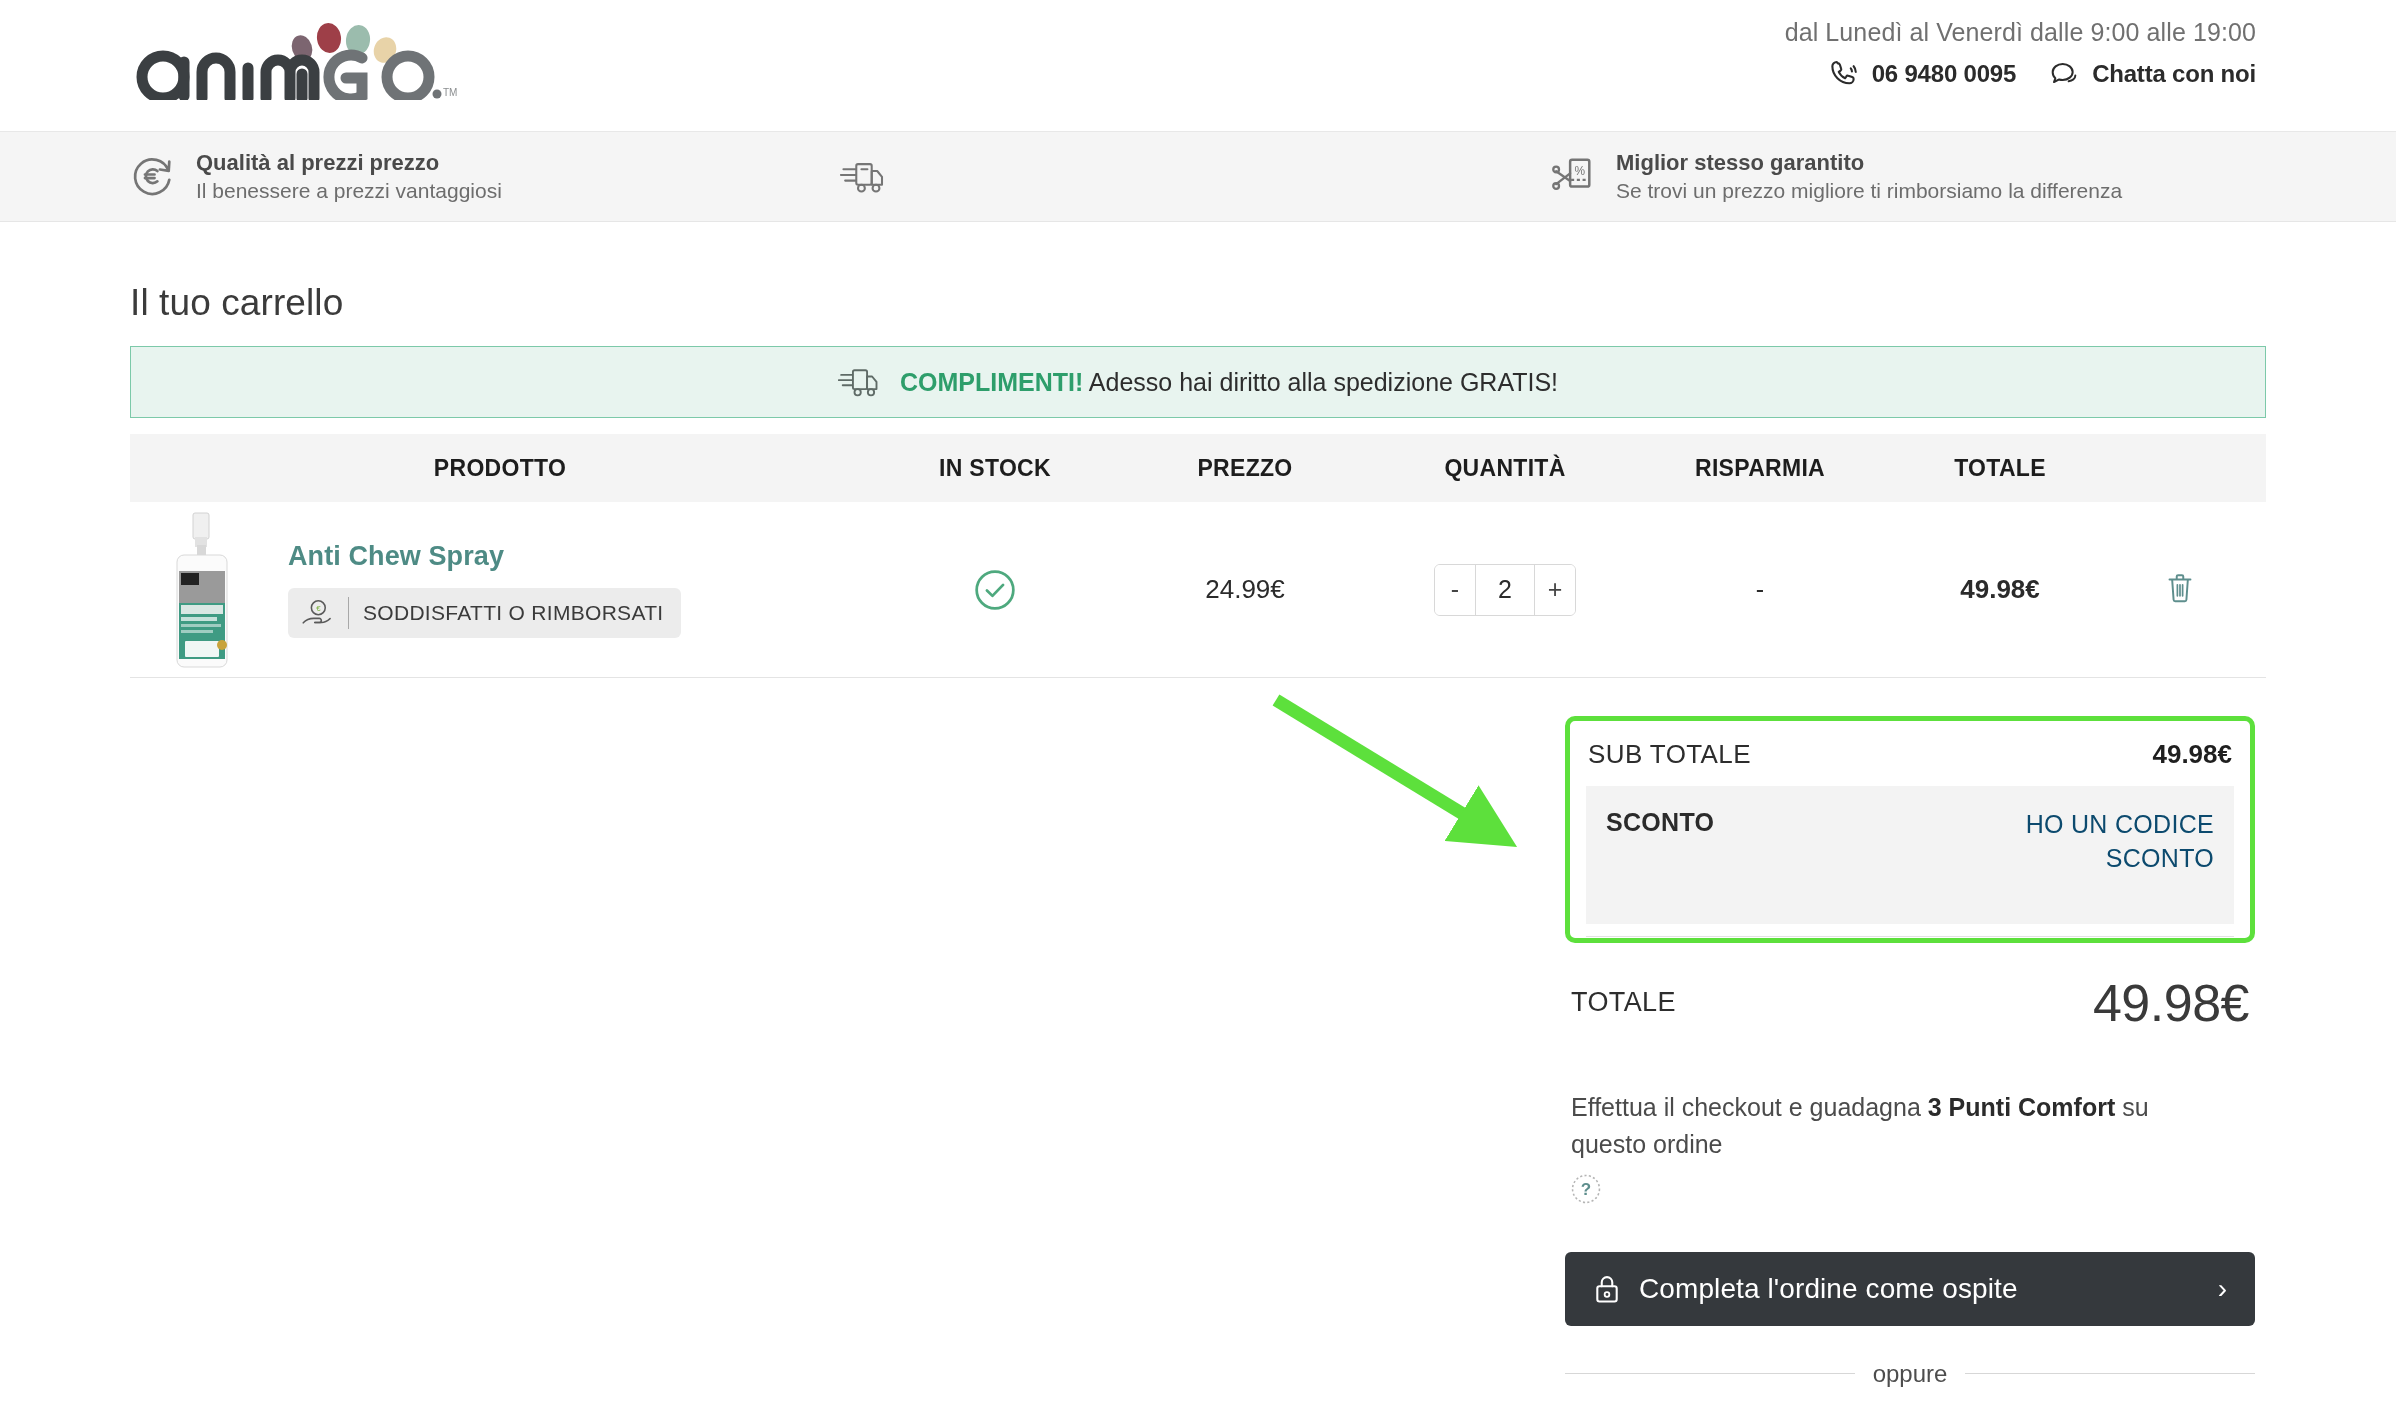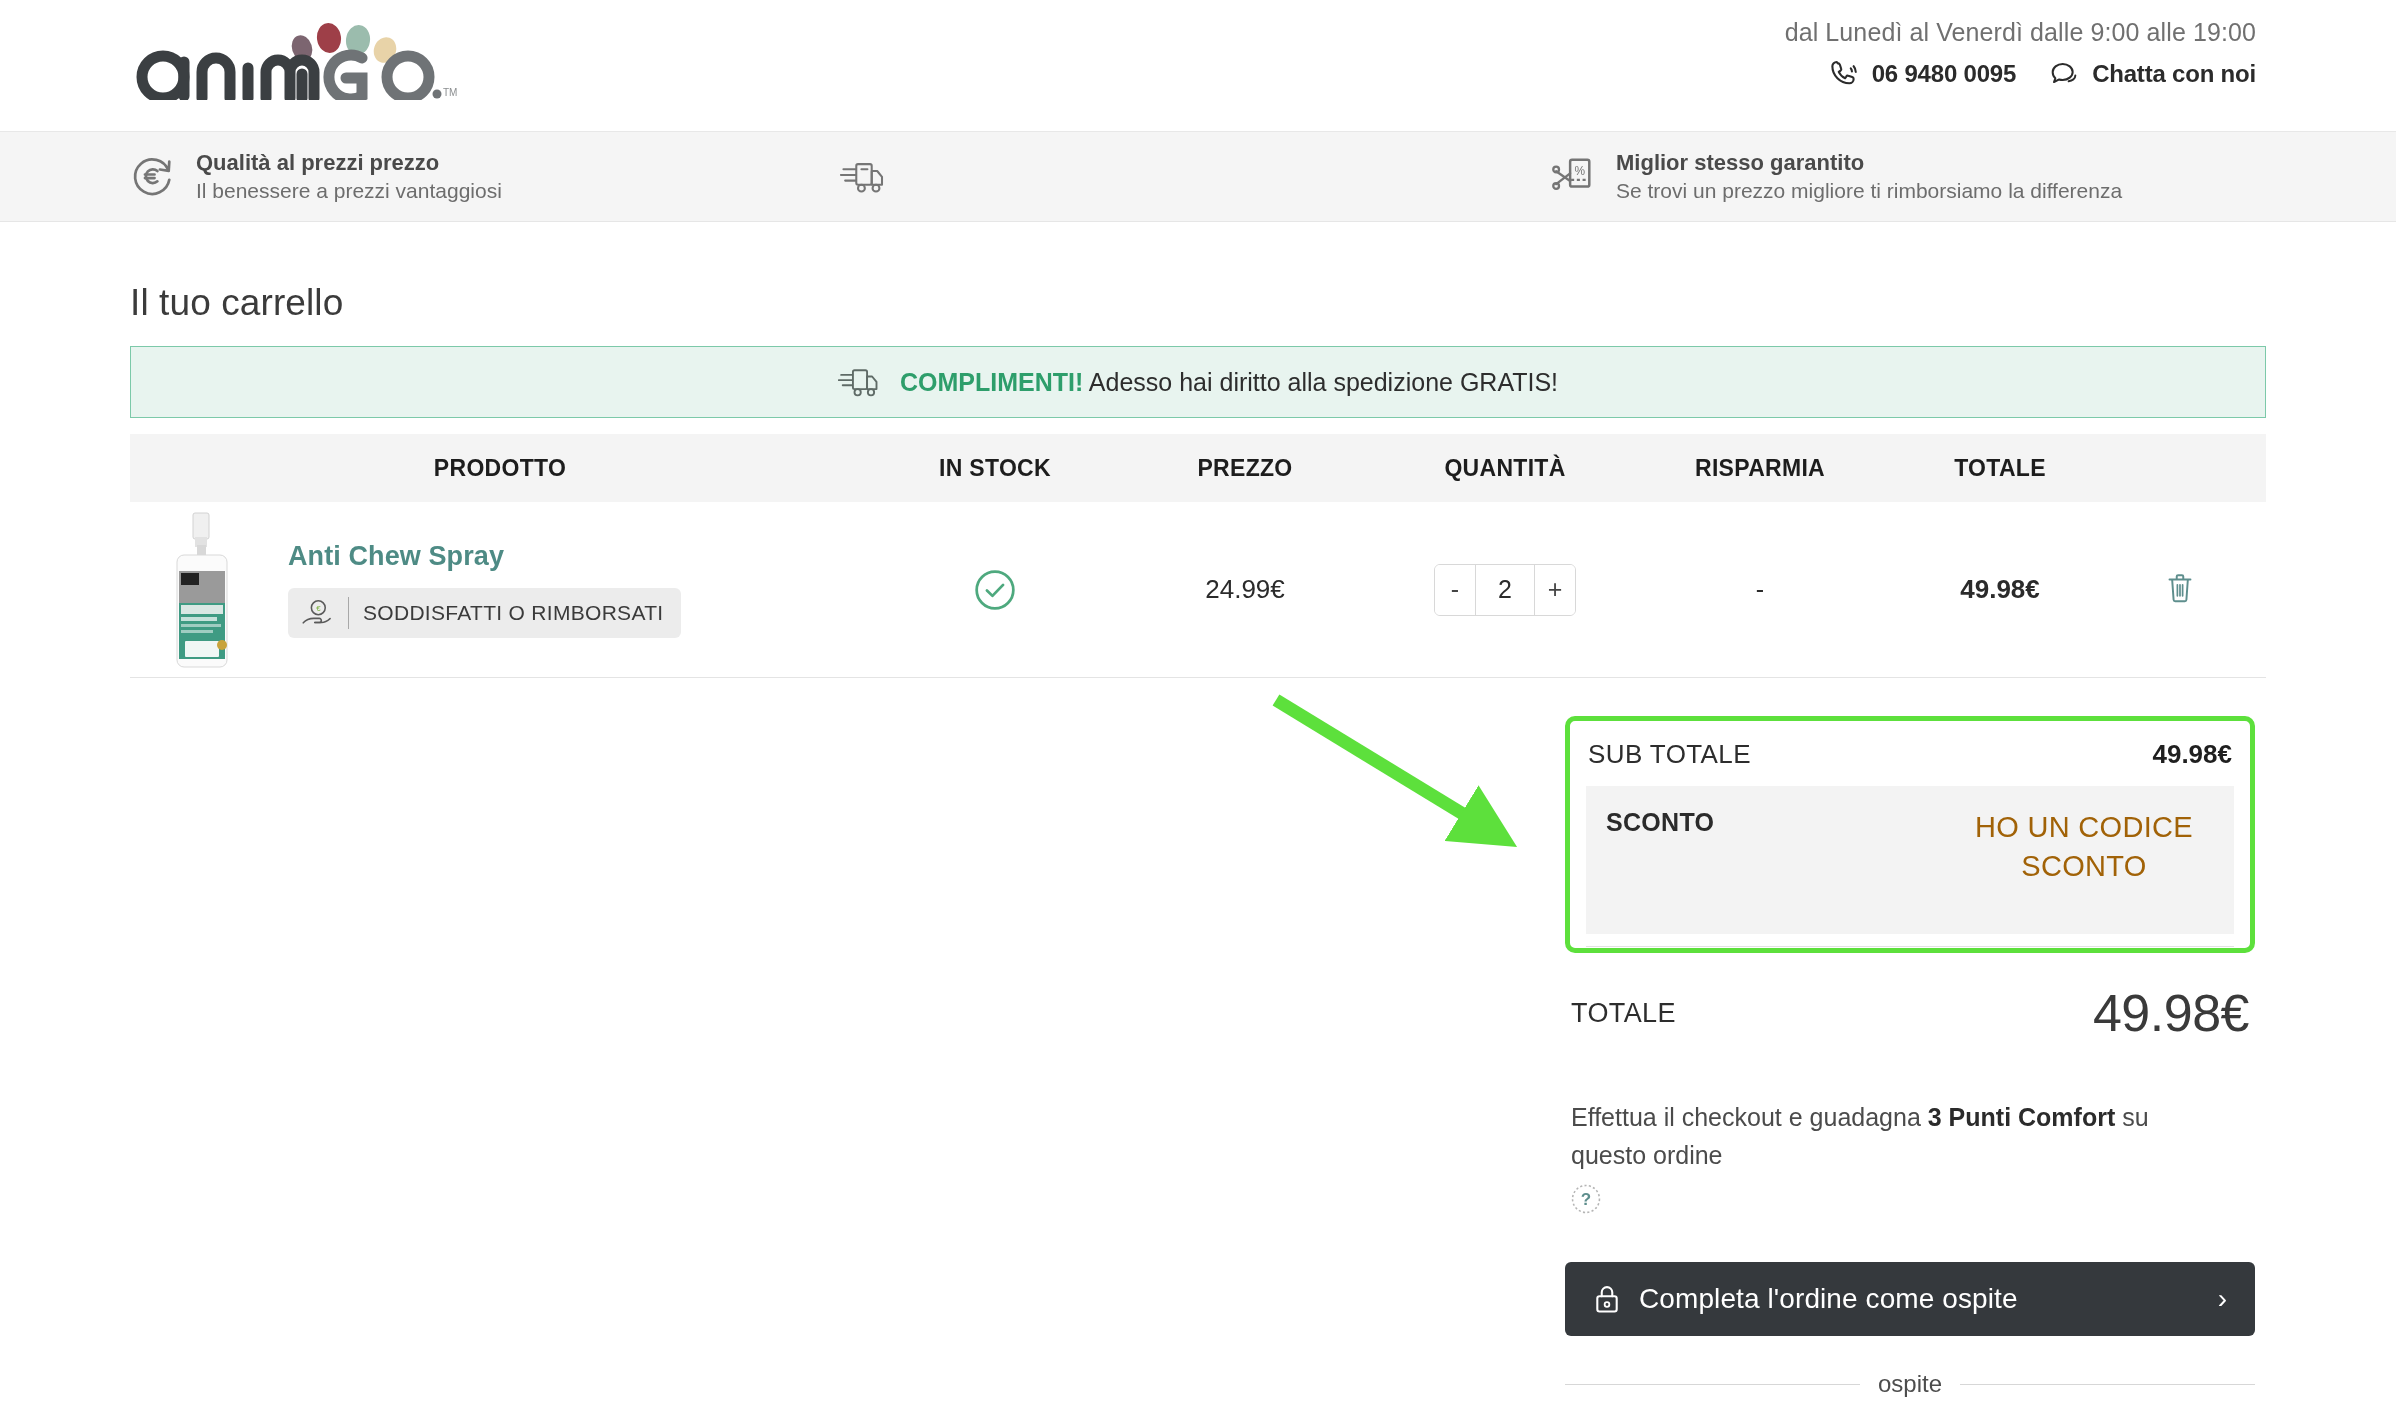--- a/index.html
+++ b/index.html
@@ -152,21 +152,21 @@
   }
   .sub-lab { font-size: 26px; color:#2d2d2d; letter-spacing:.4px; }
   .sub-val { font-size: 26px; font-weight: bold; color:#1f1f1f; }
   .disc-row {
     background:#f3f3f3;
     display:flex; justify-content:space-between;
     padding: 22px 20px 48px 20px;
   }
   .disc-lab { font-size: 25px; font-weight:bold; color:#2b2b2b; letter-spacing:.3px; }
   .disc-link {
-    font-size: 29px; color:#a16207; text-align:center; line-height:1.35;
+    font-size: 25px; color:#0c4a6e; text-align:right; line-height:1.35;
     max-width: 260px; letter-spacing:.3px; cursor:pointer;
   }
   .hl-bottom-rule { border-top: 1px solid #e2e2e2; margin-top: 12px; }
 
   .total-row {
     display:flex; align-items:center; justify-content:space-between;
     margin-top: 30px; padding: 0 6px;
   }
   .total-lab { font-size: 27px; color:#2d2d2d; letter-spacing:.4px; }
   .total-val { font-size: 52px; color:#3a3a3a; font-weight: 300; letter-spacing:-.5px; }
@@ -437,21 +437,21 @@
         <rect x="4" y="11" width="14" height="11" rx="1.6" fill="none" stroke="#ffffff" stroke-width="1.5"></rect>
         <path d="M7.2 11V8.2a3.8 3.8 0 0 1 7.6 0V11" fill="none" stroke="#ffffff" stroke-width="1.5" stroke-linecap="round"></path>
         <circle cx="11" cy="17" r="1.7" fill="none" stroke="#ffffff" stroke-width="1.3"></circle>
       </svg>
       <span class="lbl">Completa l'ordine come ospite</span>
       <span class="chev">›</span>
     </div>
 
     <div class="oppure">
       <div class="ln"></div>
-      <div class="ot">ospite</div>
+      <div class="ot">oppure</div>
       <div class="ln"></div>
     </div>
   </div>
 
   <svg class="arrow-layer">
     <defs>
       <marker id="ahead" markerWidth="5" markerHeight="5" refX="2.2" refY="2.5" orient="auto">
         <path d="M0,0 L5,2.5 L0,5 z" fill="#5de03c"></path>
       </marker>
     </defs>

